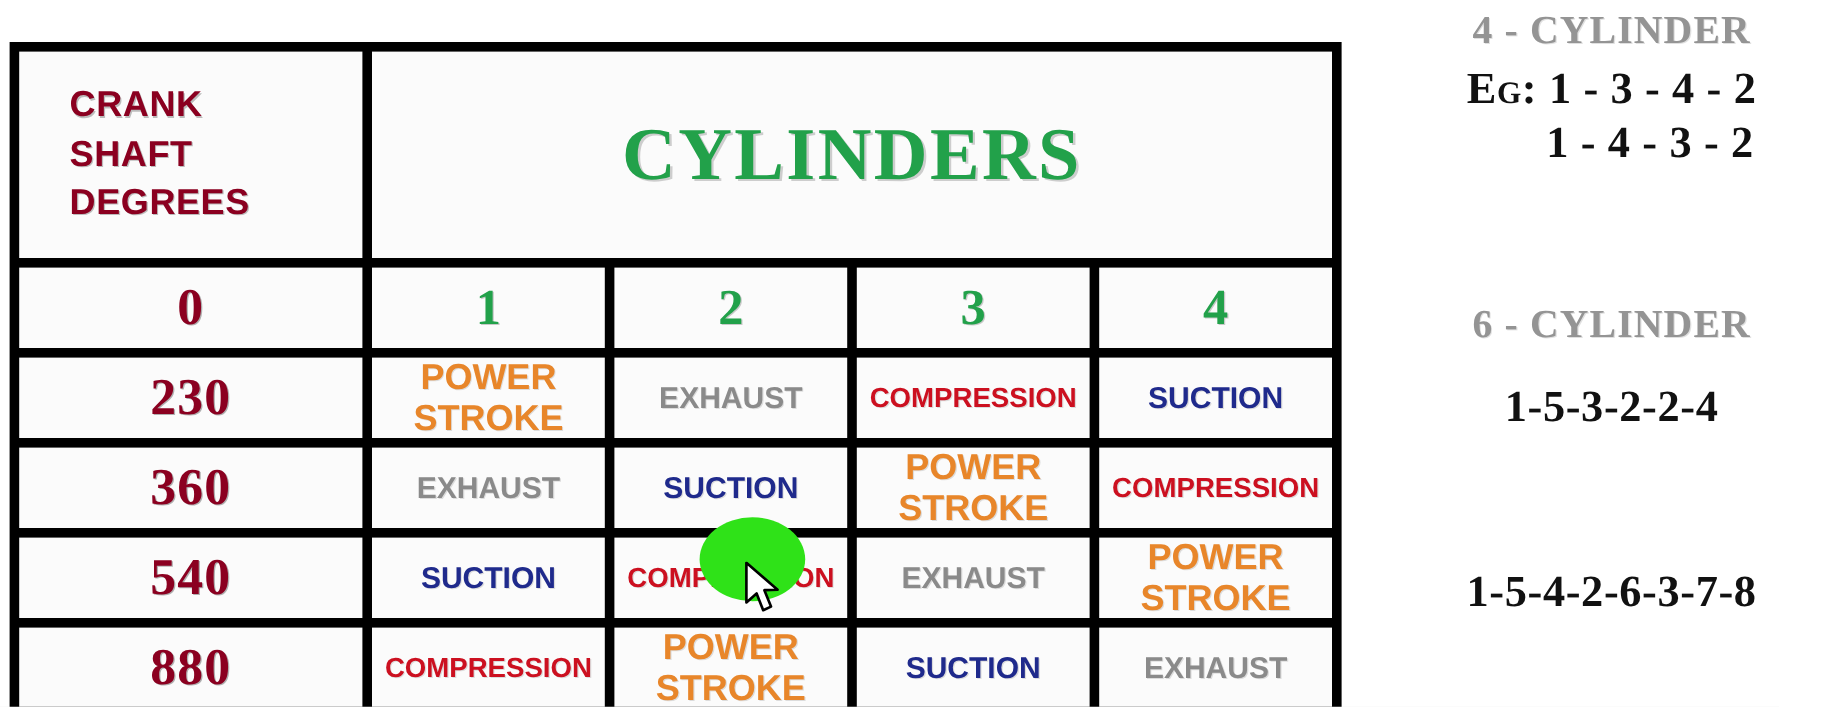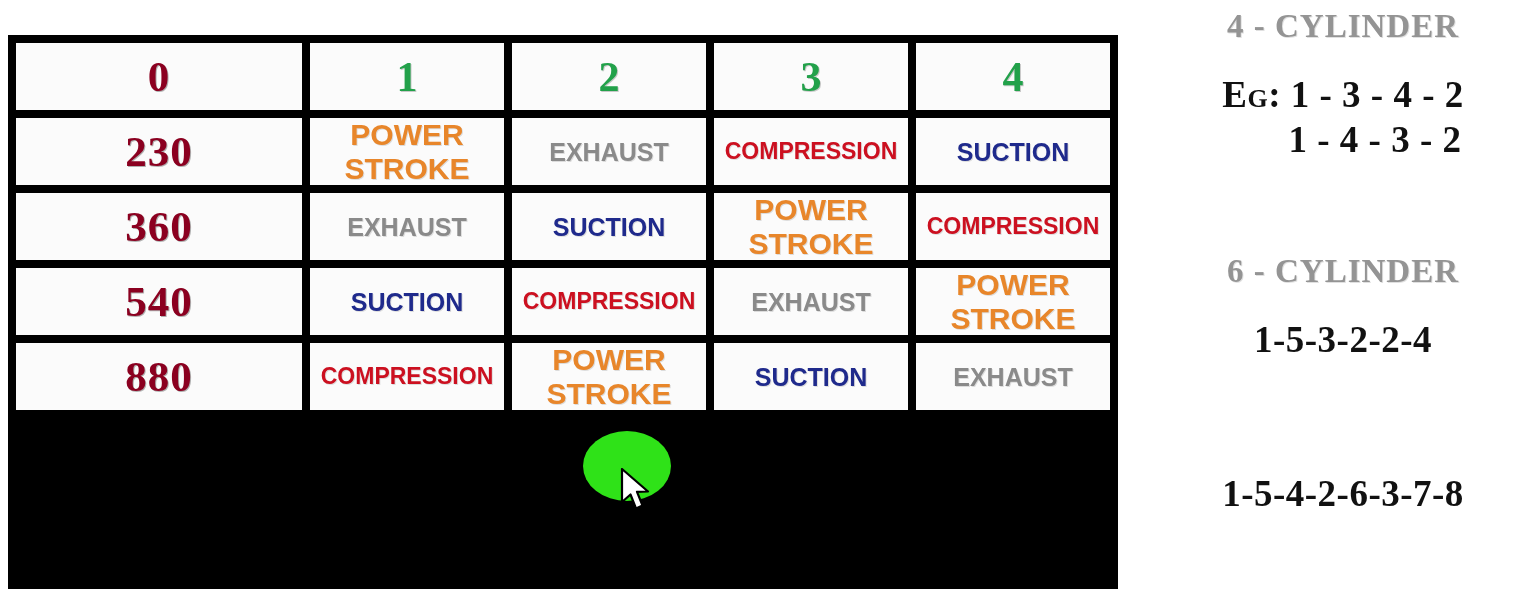--- a/index.html
+++ b/index.html
@@ -168,31 +168,43 @@
   }
   .fo-seq {
     color: #111111;
     font-family: "Liberation Serif", serif;
     font-weight: bold;
     font-size: 37px;
     font-variant: small-caps;
     letter-spacing: 0.5px;
     text-align: center;
   }
-  .fo-seq.line1 { margin-top: 28px; }
+  .fo-seq.line1 { margin-top: 8px; }
   .fo-seq.line2 { margin-top: 2px; padding-left: 64px; }
   .fo-seq.single { margin-top: 28px; }
 </style>
 </head>
 <body>
 
 <div id="stage">
 
   <div id="firing-table">
 
+    <div class="trow header-row">
+      <div class="cell col-deg crank-head">
+        <div class="lines">
+          <div>CRANK</div>
+          <div>SHAFT</div>
+          <div>DEGREES</div>
+        </div>
+      </div>
+      <div class="cell" style="flex:1 1 0;">
+        <span class="cyl-title">CYLINDERS</span>
+      </div>
+    </div>
 
     <div class="trow body-row">
       <div class="cell col-deg">
         <span class="deg-val">0</span>
       </div>
       <div class="cell col-cyl">
         <span class="cyl-num">1</span>
       </div>
       <div class="cell col-cyl">
         <span class="cyl-num">2</span>

